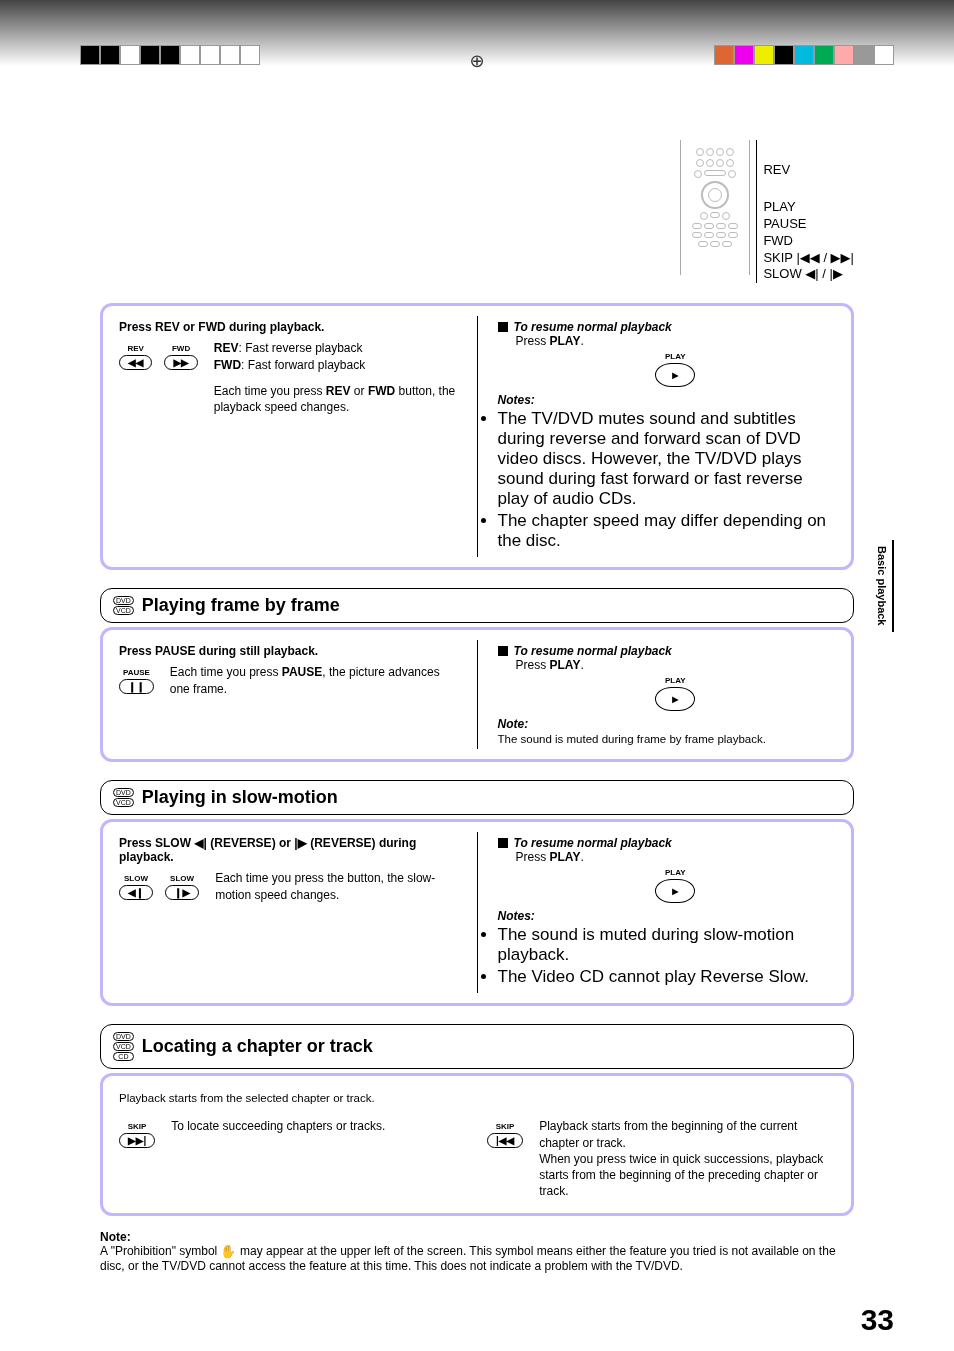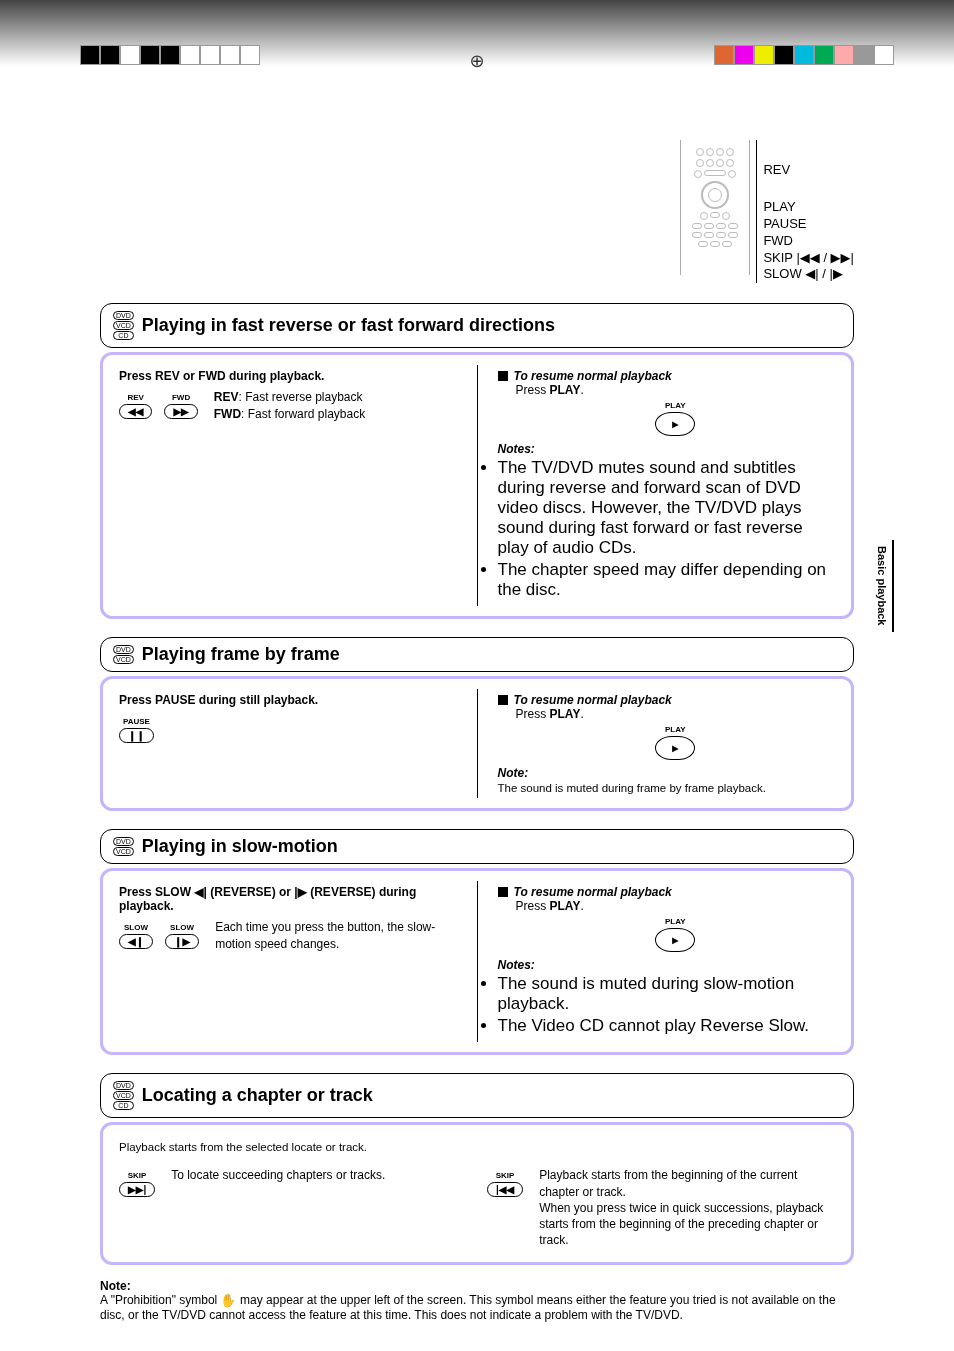--- a/index.html
+++ b/index.html
@@ -280,46 +280,41 @@
     <div class="remote-labels">
       <div style="margin-top:22px;">REV</div>
       <div style="margin-top:20px;">PLAY</div>
       <div>PAUSE</div>
       <div>FWD</div>
       <div>SKIP |◀◀ / ▶▶|</div>
       <div>SLOW ◀| / |▶</div>
     </div>
   </div>
 
-  <div class="section-heading">
-    <div class="disc-badge">
-      <span>DVD</span>
-      <span>VCD</span>
-      <span>CD</span>
-    </div>
-    <h2>Playing in fast reverse or fast forward directions</h2>
-  </div>
   <div class="content-box">
     <div class="two-col">
       <div class="col">
         <div class="instruction-title">Press REV or FWD during playback.</div>
         <div class="detail-row">
           <div class="btn-row">
             <div class="remote-btn">
               <span>REV</span>
               <span class="oval">◀◀</span>
             </div>
             <div class="remote-btn">
               <span>FWD</span>
               <span class="oval">▶▶</span>
             </div>
           </div>
           <div class="text">
             <div><b>REV</b><span>: Fast reverse playback</span></div>
             <div><b>FWD</b><span>: Fast forward playback</span></div>
+            <div style="margin-top:10px;">
+              <span>Each time you press </span><b>REV</b><span> or </span><b>FWD</b><span> button, the playback speed changes.</span>
+            </div>
           </div>
         </div>
       </div>
       <div class="col-divider"></div>
       <div class="col">
         <div class="sub-heading">To resume normal playback</div>
         <div style="margin-left:18px;">
           <span>Press </span><b>PLAY</b><span>.</span>
           <div class="remote-btn" style="display:flex;align-items:center;">
             <span>PLAY</span>
@@ -345,20 +340,23 @@
     <h2>Playing frame by frame</h2>
   </div>
   <div class="content-box">
     <div class="two-col">
       <div class="col">
         <div class="instruction-title">Press PAUSE during still playback.</div>
         <div class="detail-row">
           <div class="remote-btn">
             <span>PAUSE</span>
             <span class="oval">❙❙</span>
+          </div>
+          <div class="text">
+            <span>Each time you press </span><b>PAUSE</b><span>, the picture advances one frame.</span>
           </div>
         </div>
       </div>
       <div class="col-divider"></div>
       <div class="col">
         <div class="sub-heading">To resume normal playback</div>
         <div style="margin-left:18px;">
           <span>Press </span><b>PLAY</b><span>.</span>
           <div class="remote-btn" style="display:flex;align-items:center;">
             <span>PLAY</span>
@@ -421,21 +419,21 @@
 
   <div class="section-heading">
     <div class="disc-badge">
       <span>DVD</span>
       <span>VCD</span>
       <span>CD</span>
     </div>
     <h2>Locating a chapter or track</h2>
   </div>
   <div class="content-box">
-    <div class="plain-note">Playback starts from the selected locate or track.</div>
+    <div class="plain-note">Playback starts from the selected chapter or track.</div>
     <div class="two-col" style="margin-top:10px;justify-content:space-between;">
       <div class="col">
         <div class="detail-row">
           <div class="remote-btn">
             <span>SKIP</span>
             <span class="oval">▶▶|</span>
           </div>
           <div class="text">To locate succeeding chapters or tracks.</div>
         </div>
       </div>

